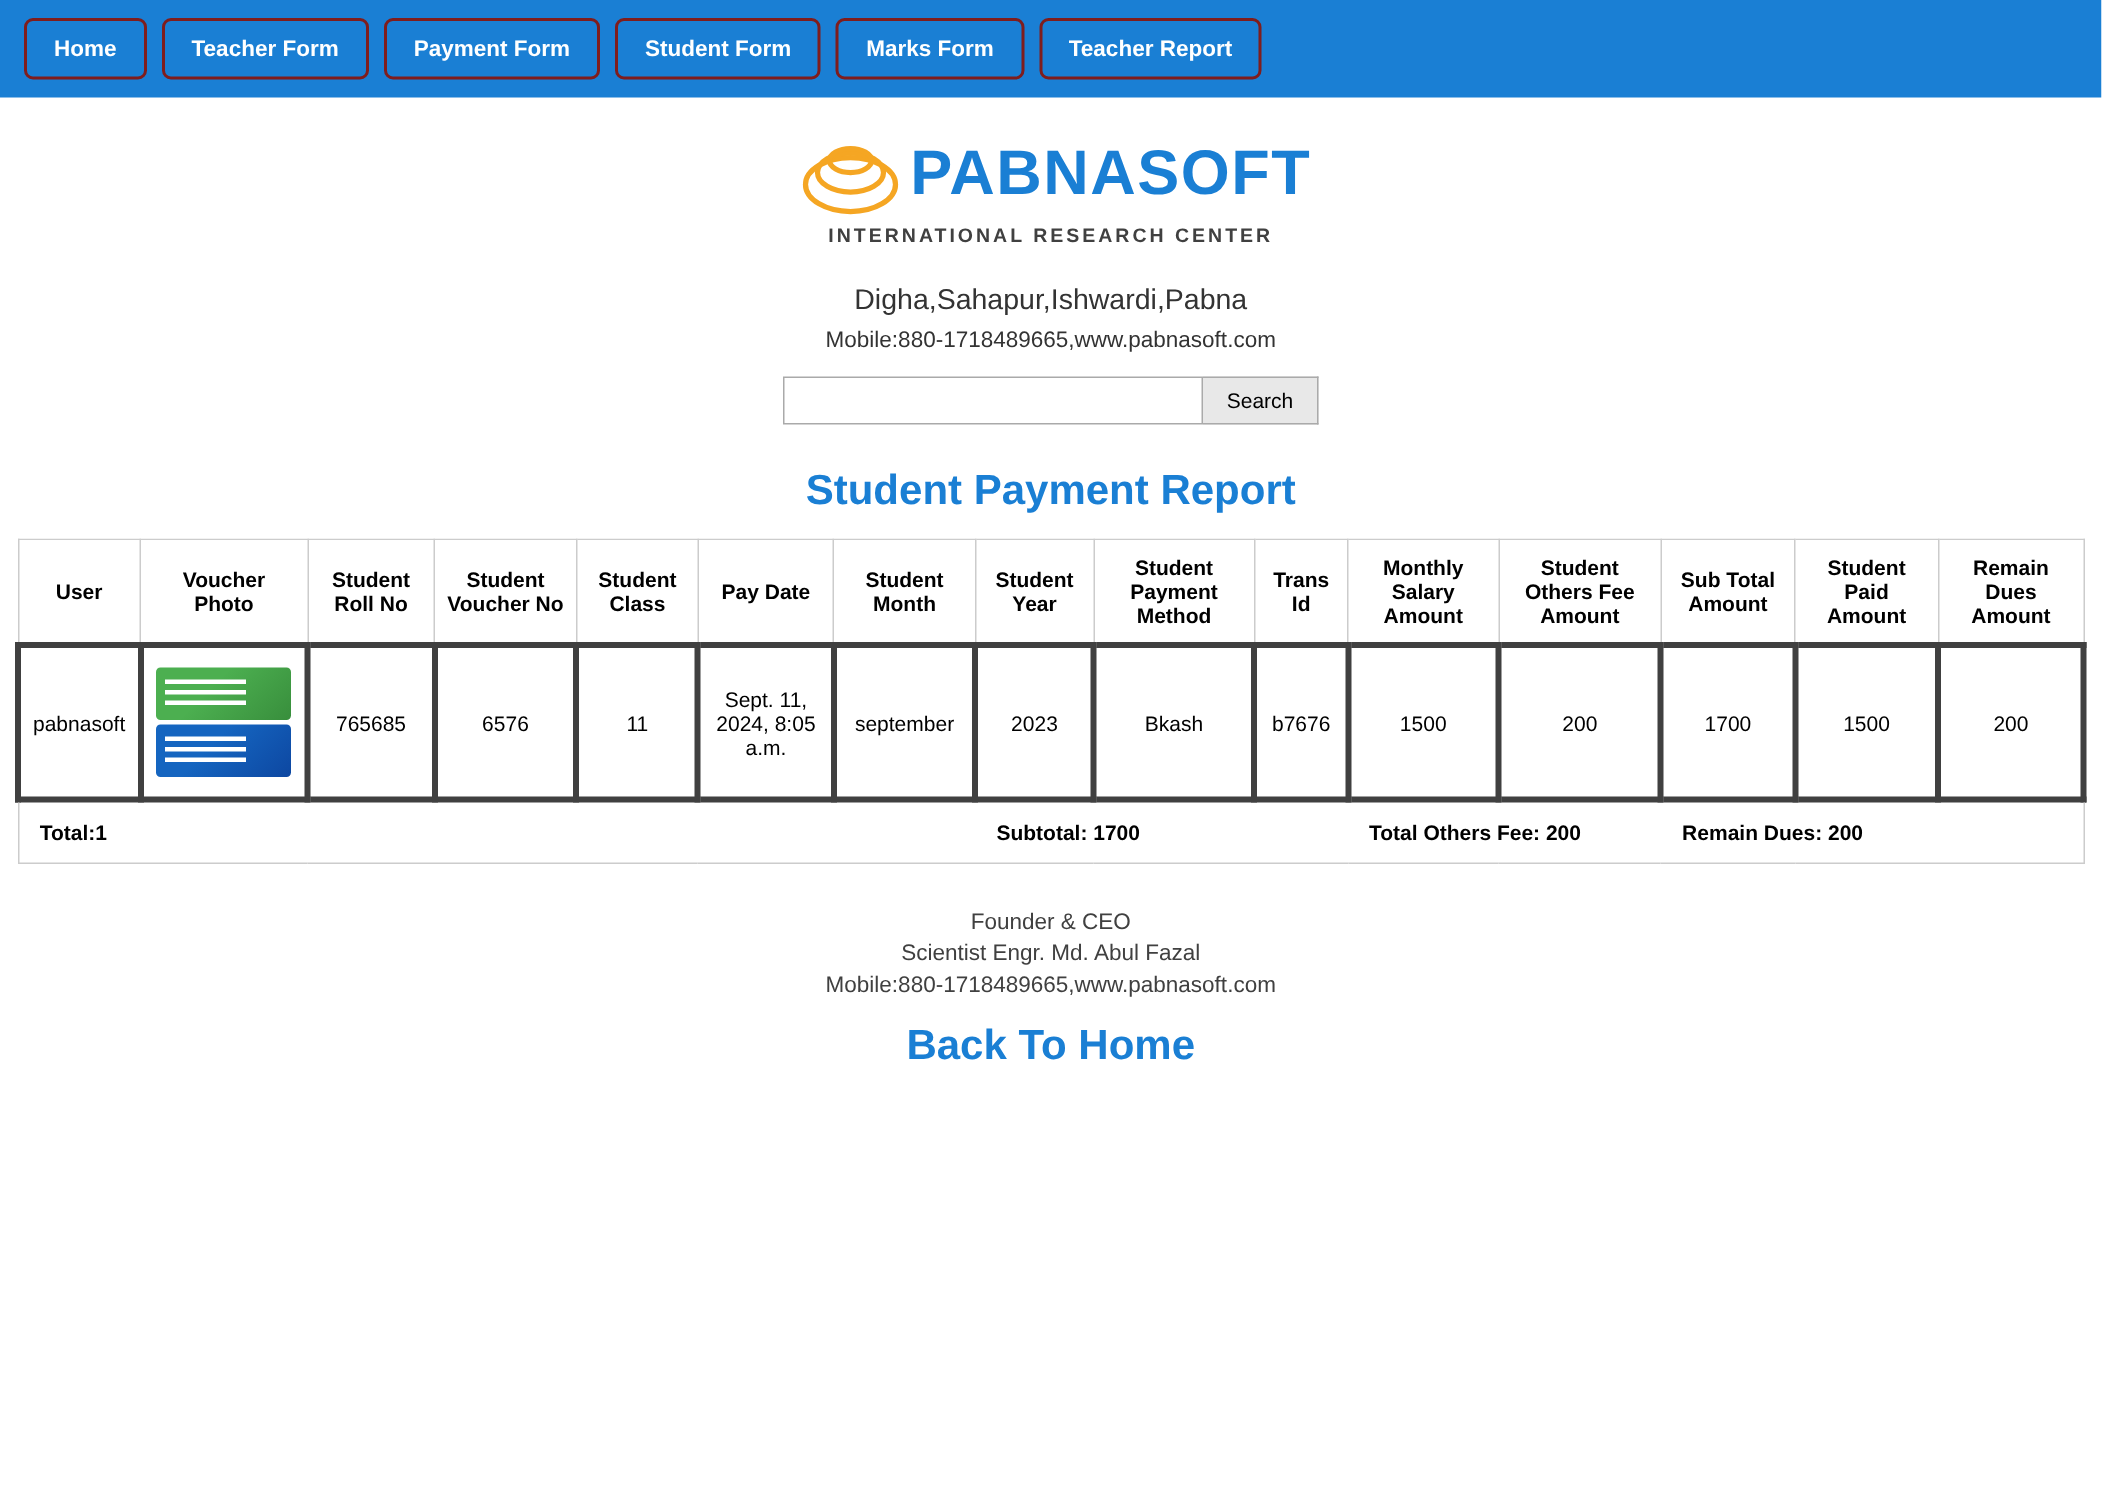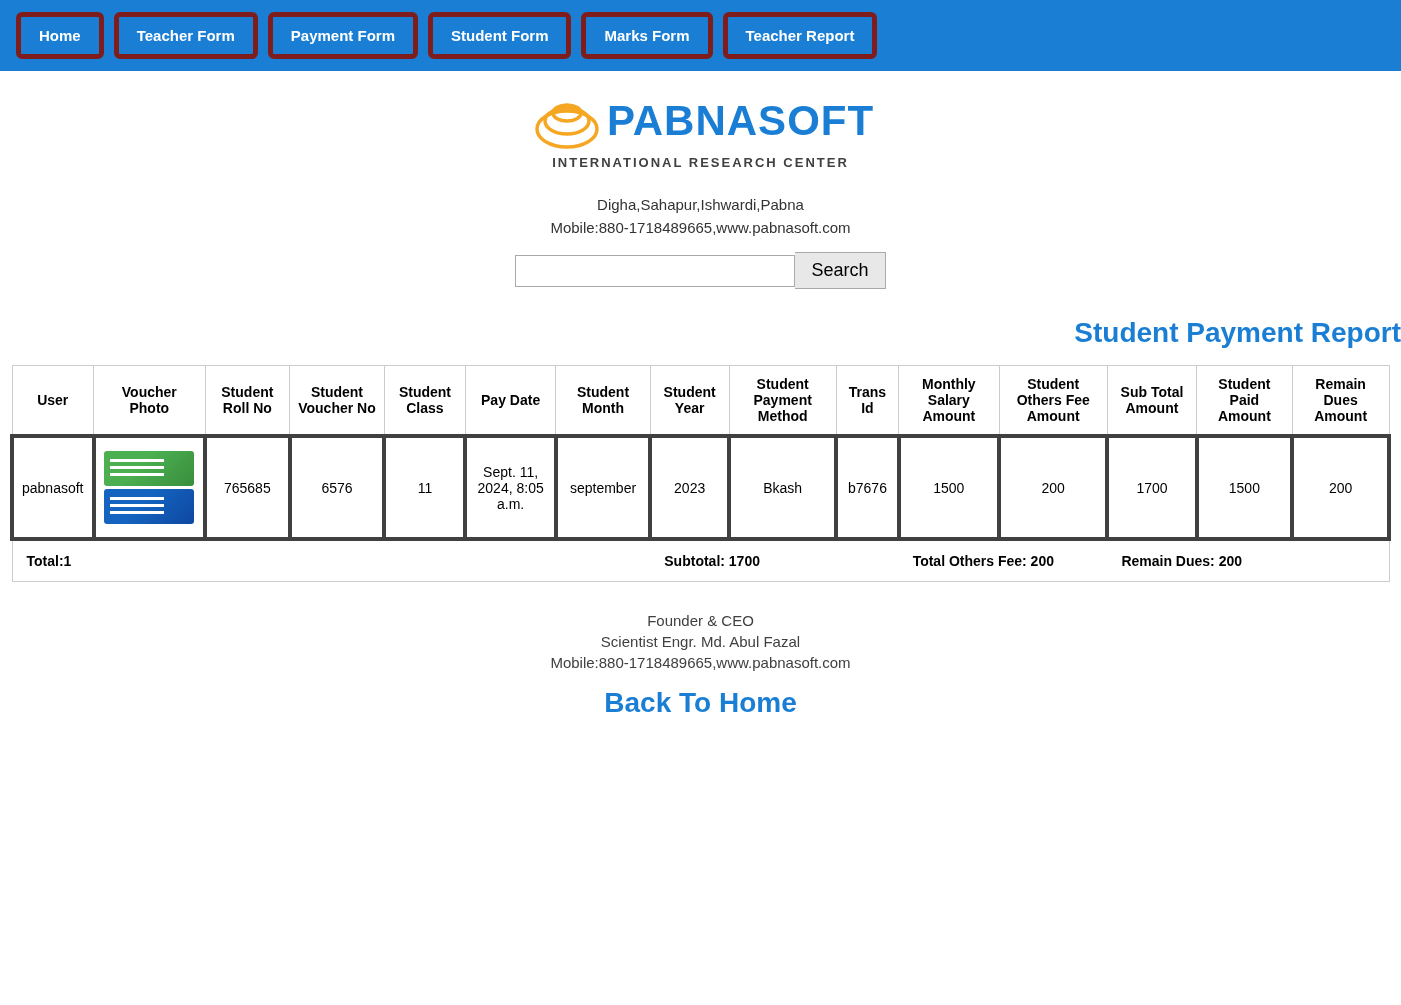--- a/index.html
+++ b/index.html
@@ -12,21 +12,21 @@
     }
     .nav-row {
       display: flex;
       flex-wrap: wrap;
       gap: 10px;
       margin-bottom: 8px;
     }
     .nav-row:last-child { margin-bottom: 0; }
     .nav-btn {
       background: transparent;
-      border: 5px solid #7f1d1d;
+      border: 2px solid #7f1d1d;
       color: #fff;
       padding: 10px 18px;
       font-size: 15px;
       font-weight: 600;
       border-radius: 6px;
       cursor: pointer;
       white-space: nowrap;
     }
 
     
@@ -48,21 +48,21 @@
       letter-spacing: 1px;
     }
     .logo-subtitle {
       font-size: 13px;
       font-weight: 700;
       color: #404040;
       letter-spacing: 2px;
       margin-bottom: 26px;
     }
     .address-line {
-      font-size: 15px;
+      font-size: 19px;
       color: #333;
       margin-bottom: 6px;
     }
     .mobile-line {
       font-size: 15px;
       color: #333;
       margin-bottom: 16px;
     }
 
     
@@ -78,27 +78,27 @@
       padding: 7px 10px;
       border: 1px solid #aaa;
       font-size: 14px;
       outline: none;
     }
     .search-btn {
       padding: 7px 16px;
       background: #e8e8e8;
       border: 1px solid #aaa;
       border-left: none;
-      font-size: 18px;
+      font-size: 14px;
       cursor: pointer;
     }
 
     
     .report-title {
-      text-align: right;
+      text-align: center;
       color: #1a7fd4;
       font-size: 28px;
       font-weight: 700;
       margin-bottom: 16px;
     }
 
     
     .table-wrapper {
       padding: 0 10px 10px;
       overflow-x: auto;

